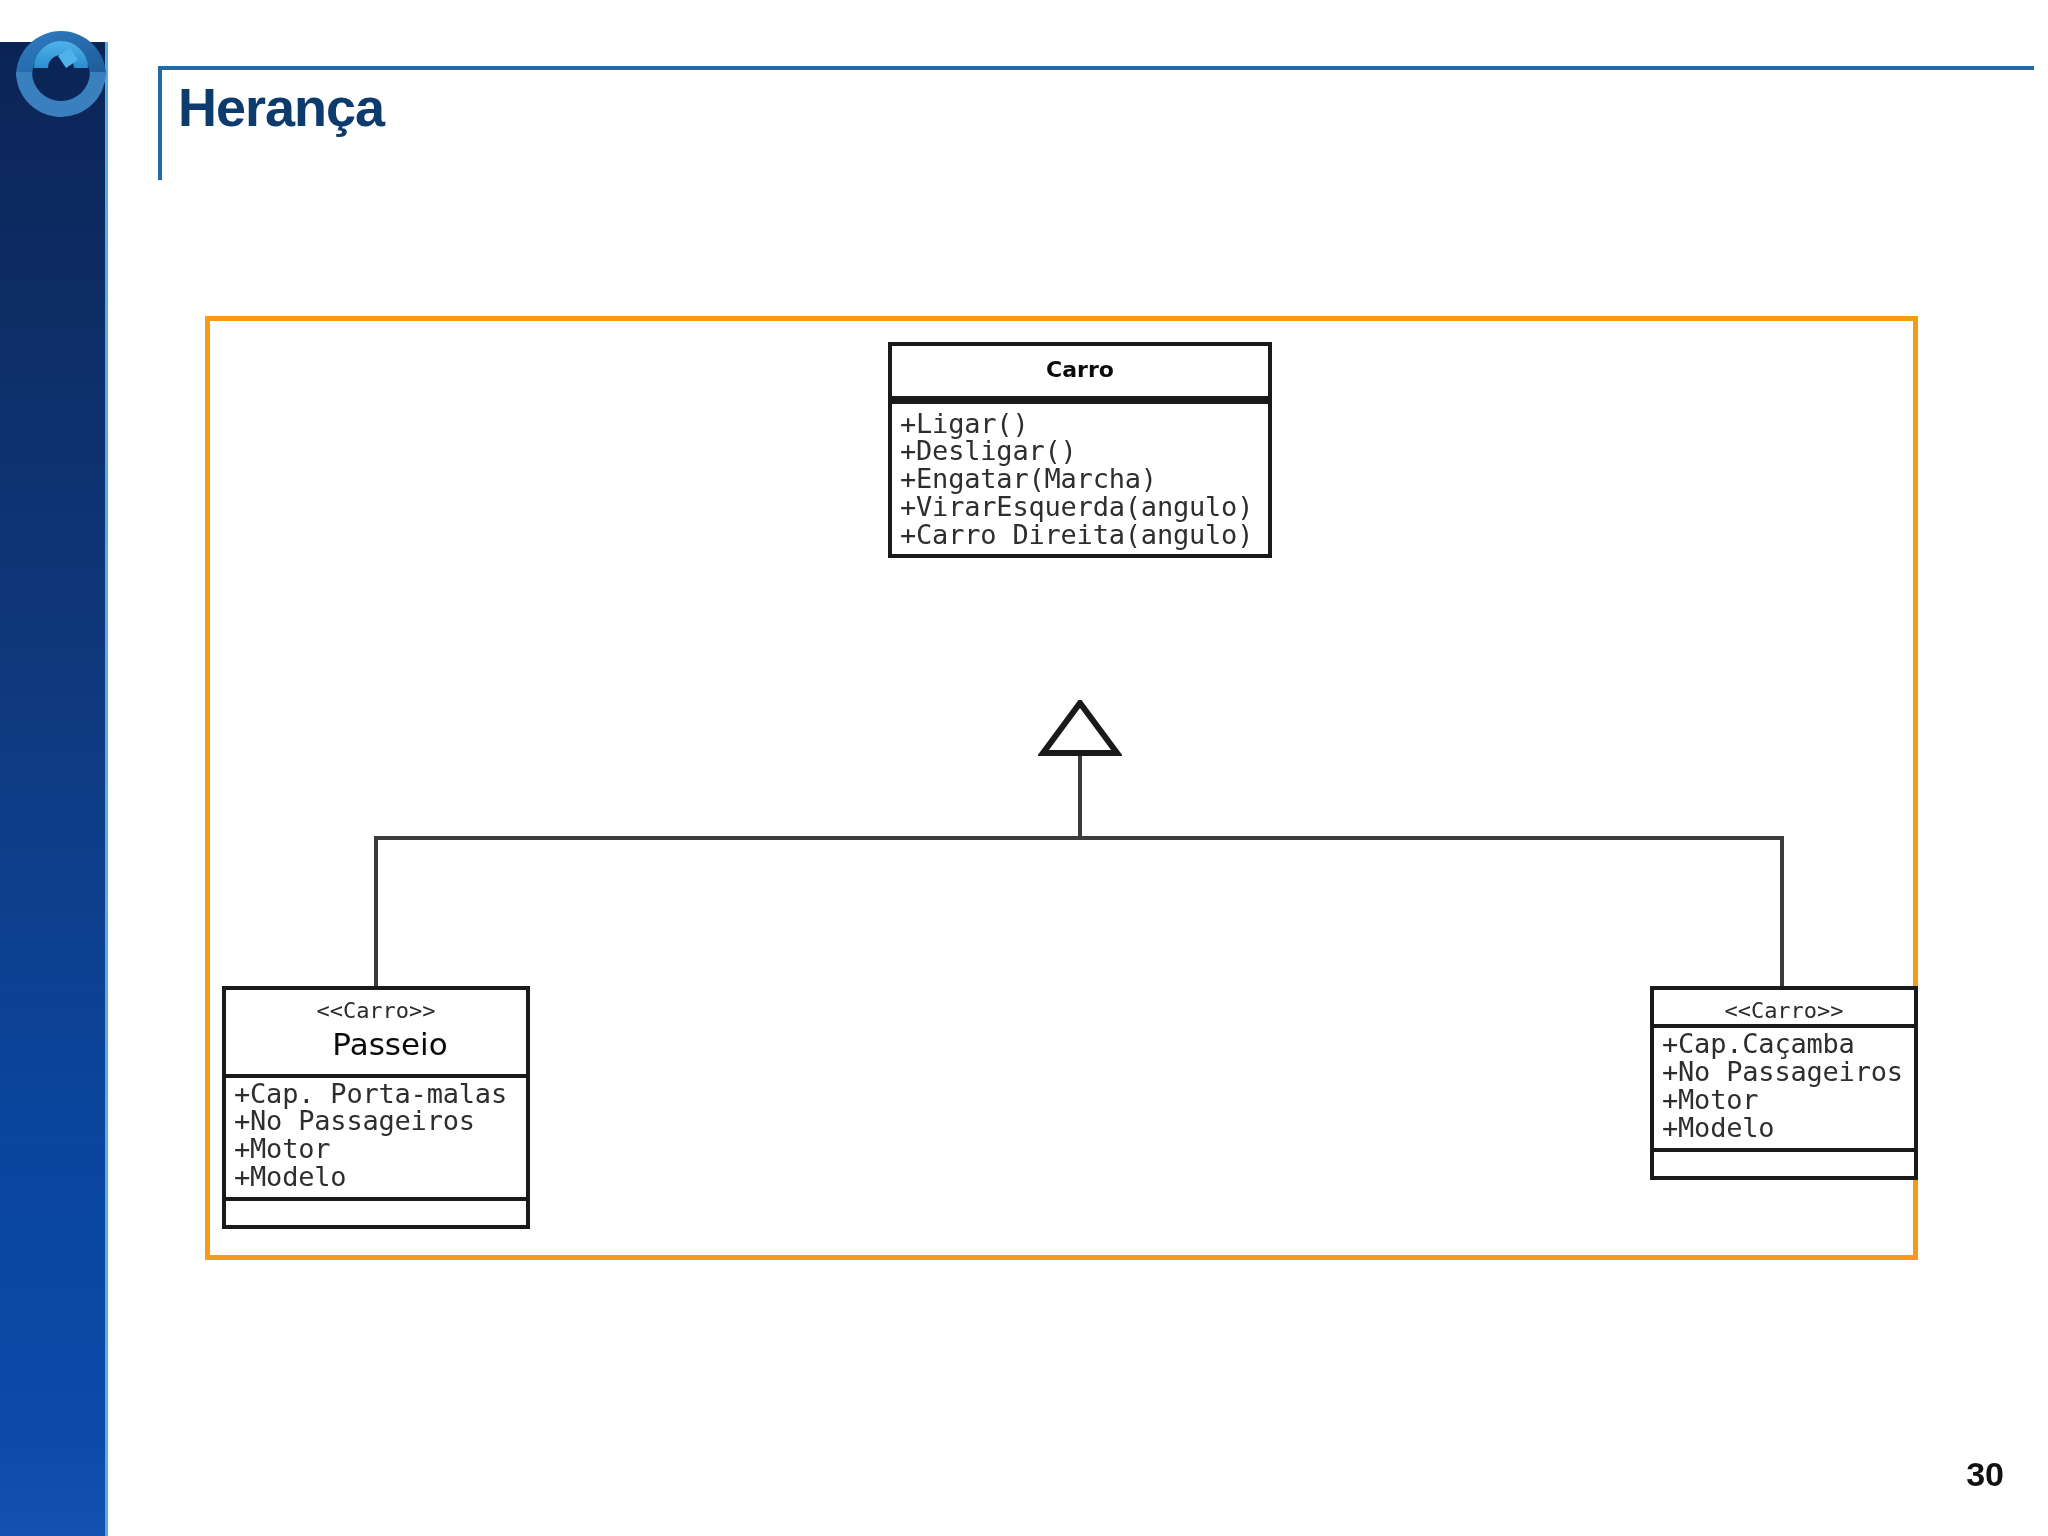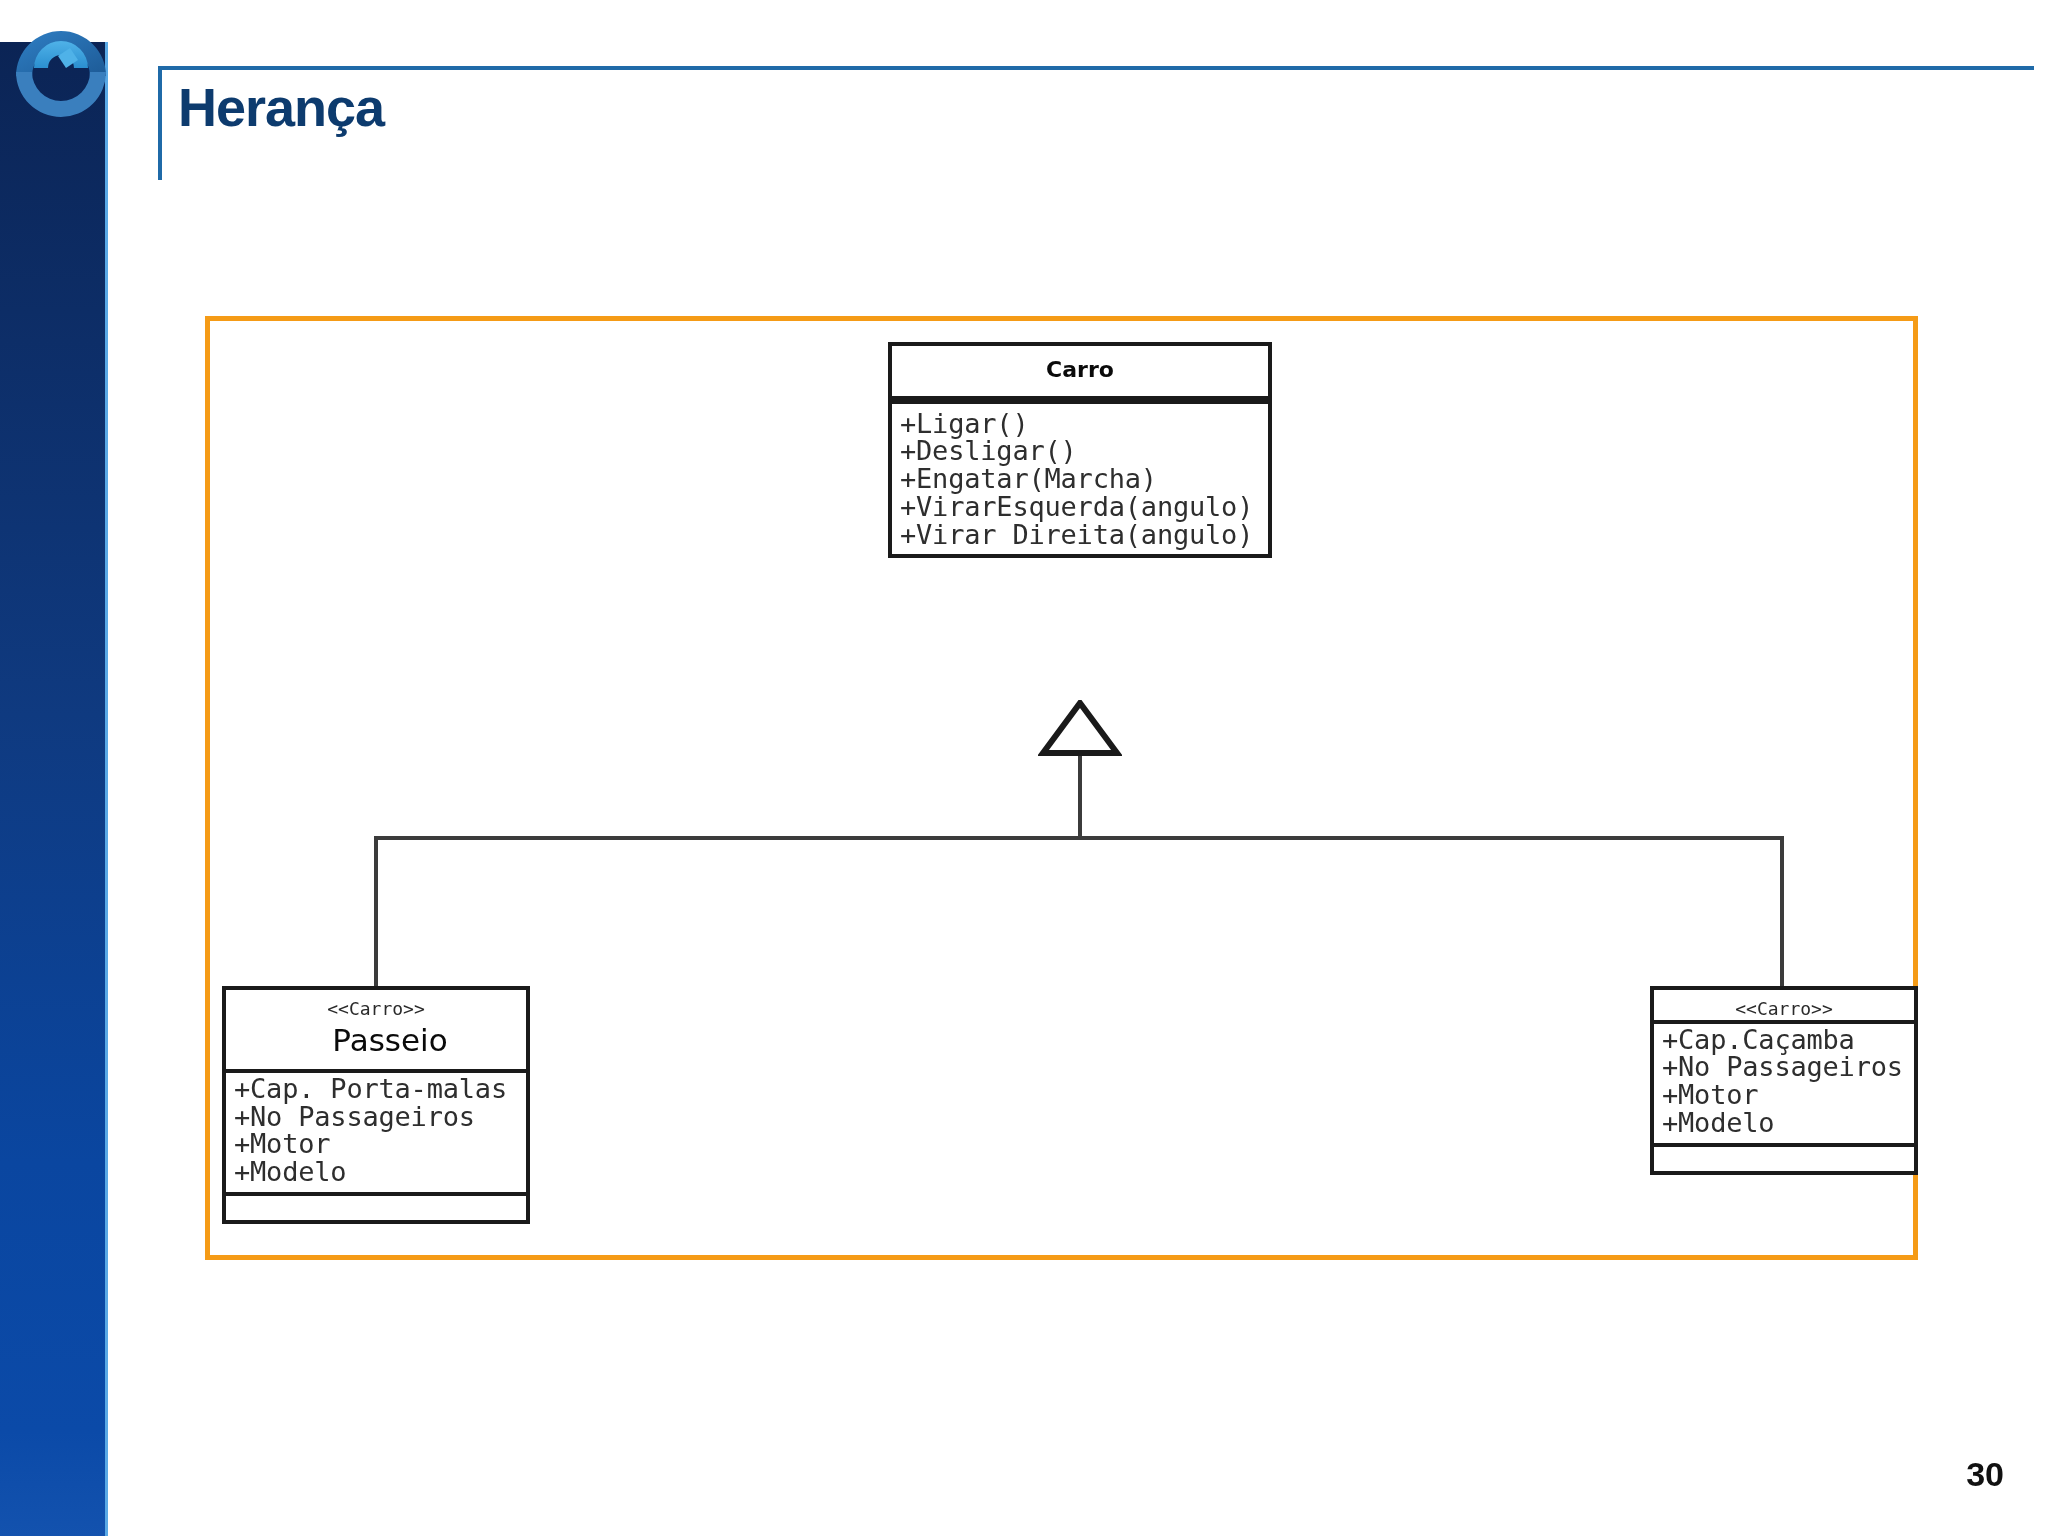--- a/index.html
+++ b/index.html
@@ -114,21 +114,21 @@
     font-family: "DejaVu Sans", sans-serif;
     font-weight: bold;
     font-size: 22px;
     color: #0a0a0a;
     line-height: 1.25;
     padding: 10px 0 12px 0;
   }
   .uml-stereotype {
     text-align: center;
     font-family: "DejaVu Sans Mono", monospace;
-    font-size: 18px;
+    font-size: 22px;
     color: #2b2b2b;
     line-height: 1.2;
     padding-top: 8px;
   }
   .uml-sub-name {
     text-align: center;
     font-family: "DejaVu Sans", sans-serif;
     font-weight: normal;
     font-size: 31px;
     color: #0a0a0a;
@@ -274,21 +274,21 @@
 
   <div class="uml-box" id="carro-box">
     <div class="uml-title">Carro</div>
     <div class="uml-divider"></div>
     <div class="uml-divider"></div>
     <div class="uml-compartment" id="carro-ops">
       <div class="uml-line">+Ligar()</div>
       <div class="uml-line">+Desligar()</div>
       <div class="uml-line">+Engatar(Marcha)</div>
       <div class="uml-line">+VirarEsquerda(angulo)</div>
-      <div class="uml-line">+Virar Direita(angulo)</div>
+      <div class="uml-line">+Carro Direita(angulo)</div>
     </div>
   </div>
 
   <div class="uml-box" id="passeio-box">
     <div>
       <div class="uml-stereotype">&lt;&lt;Carro&gt;&gt;</div>
       <div class="uml-sub-name">Passeio</div>
     </div>
     <div class="uml-divider"></div>
     <div class="uml-compartment">

